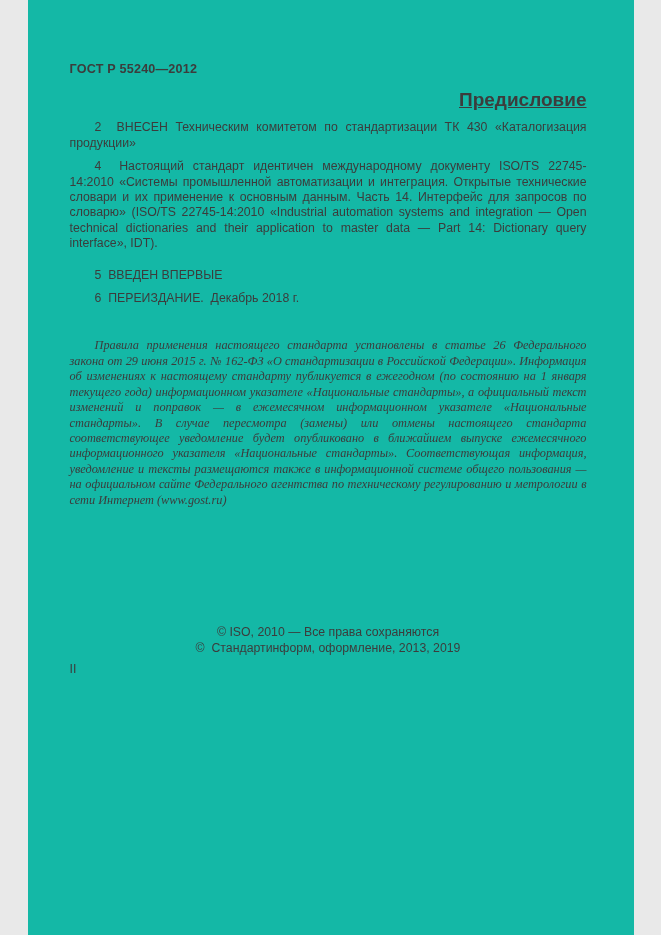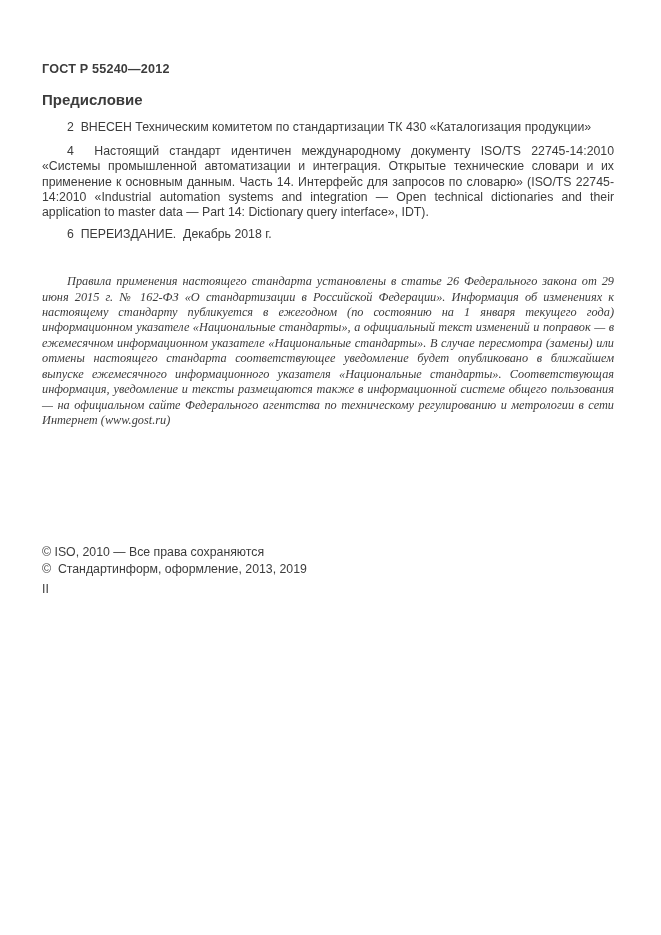--- a/index.html
+++ b/index.html
@@ -2,61 +2,62 @@
 <html lang="ru"><head>
 <meta charset="utf-8">
 <style>
   html, body {
     margin: 0;
     padding: 0;
     background: #e9e9e9;
   }
   .page {
     position: relative;
-    width: 661px;
+    width: 606px;
     height: 935px;
     margin: 0 auto;
-    background: #ffffff;
+    background: #14b8a6;
     color: #3c3c3c;
     font-family: "Liberation Sans", "DejaVu Sans", sans-serif;
     font-size: 12.3px;
     line-height: 15.4px;
     overflow: hidden;
     box-sizing: border-box;
     padding: 62px 47px 4px 42px;
   }
   .doc-code {
     font-weight: bold;
     font-size: 12.6px;
     letter-spacing: 0.2px;
     margin: 0 0 14px 0;
   }
   h1.title {
-    font-size: 15px;
+    font-size: 19px;
     font-weight: bold;
-    text-align: left;
+    text-align: right;
     margin: 0 0 12px 0;
     line-height: 17px;
+    text-decoration: underline;
   }
   .page p {
     margin: 0 0 8px 0;
     text-align: justify;
     text-indent: 25px;
   }
   .page p.nogap {
-    margin-bottom: 6px;
+    margin-bottom: 16px;
   }
   .legal {
     font-style: italic;
     margin-top: 32px !important;
     font-family: Liberation Serif, serif;
   }
   .copyright {
     margin-top: 116px;
-    text-align: left;
+    text-align: center;
     line-height: 16.5px;
   }
   .repro {
     margin-top: 8px !important;
   }
   .page-number {
     margin-top: 5px;
     font-size: 12.3px;
   }
 </style>
@@ -69,20 +70,21 @@
 
   <h1 class="title">Предисловие</h1>
 
 
   <p>2&nbsp; ВНЕСЕН Техническим комитетом по стандартизации ТК 430 «Каталогизация продукции»</p>
 
 
   <p class="nogap">4&nbsp; Настоящий стандарт идентичен международному документу ISO/TS 22745-14:2010 «Системы промышленной автоматизации и интеграция. Открытые технические словари и их применение к основным данным. Часть 14. Интерфейс для запросов по словарю» (ISO/TS 22745-14:2010 «Industrial automation systems and integration — Open technical dictionaries and their application to master data — Part 14: Dictionary query interface», IDT).</p>
 
 
+  <p>5&nbsp; ВВЕДЕН ВПЕРВЫЕ</p>
 
   <p>6&nbsp; ПЕРЕИЗДАНИЕ.&nbsp; Декабрь 2018 г.</p>
 
 
   <p class="legal">Правила применения настоящего стандарта установлены в статье 26 Федерального закона от 29 июня 2015 г. № 162-ФЗ «О стандартизации в Российской Федерации». Информация об изменениях к настоящему стандарту публикуется в ежегодном (по состоянию на 1 января текущего года) информационном указателе «Национальные стандарты», а официальный текст изменений и поправок — в ежемесячном информационном указателе «Национальные стандарты». В случае пересмотра (замены) или отмены настоящего стандарта соответствующее уведомление будет опубликовано в ближайшем выпуске ежемесячного информационного указателя «Национальные стандарты». Соответствующая информация, уведомление и тексты размещаются также в информационной системе общего пользования — на официальном сайте Федерального агентства по техническому регулированию и метрологии в сети Интернет (www.gost.ru)</p>
 
   <div class="copyright">
     <div>© ISO, 2010 — Все права сохраняются</div>
     <div>©&nbsp; Стандартинформ, оформление, 2013, 2019</div>
   </div>

